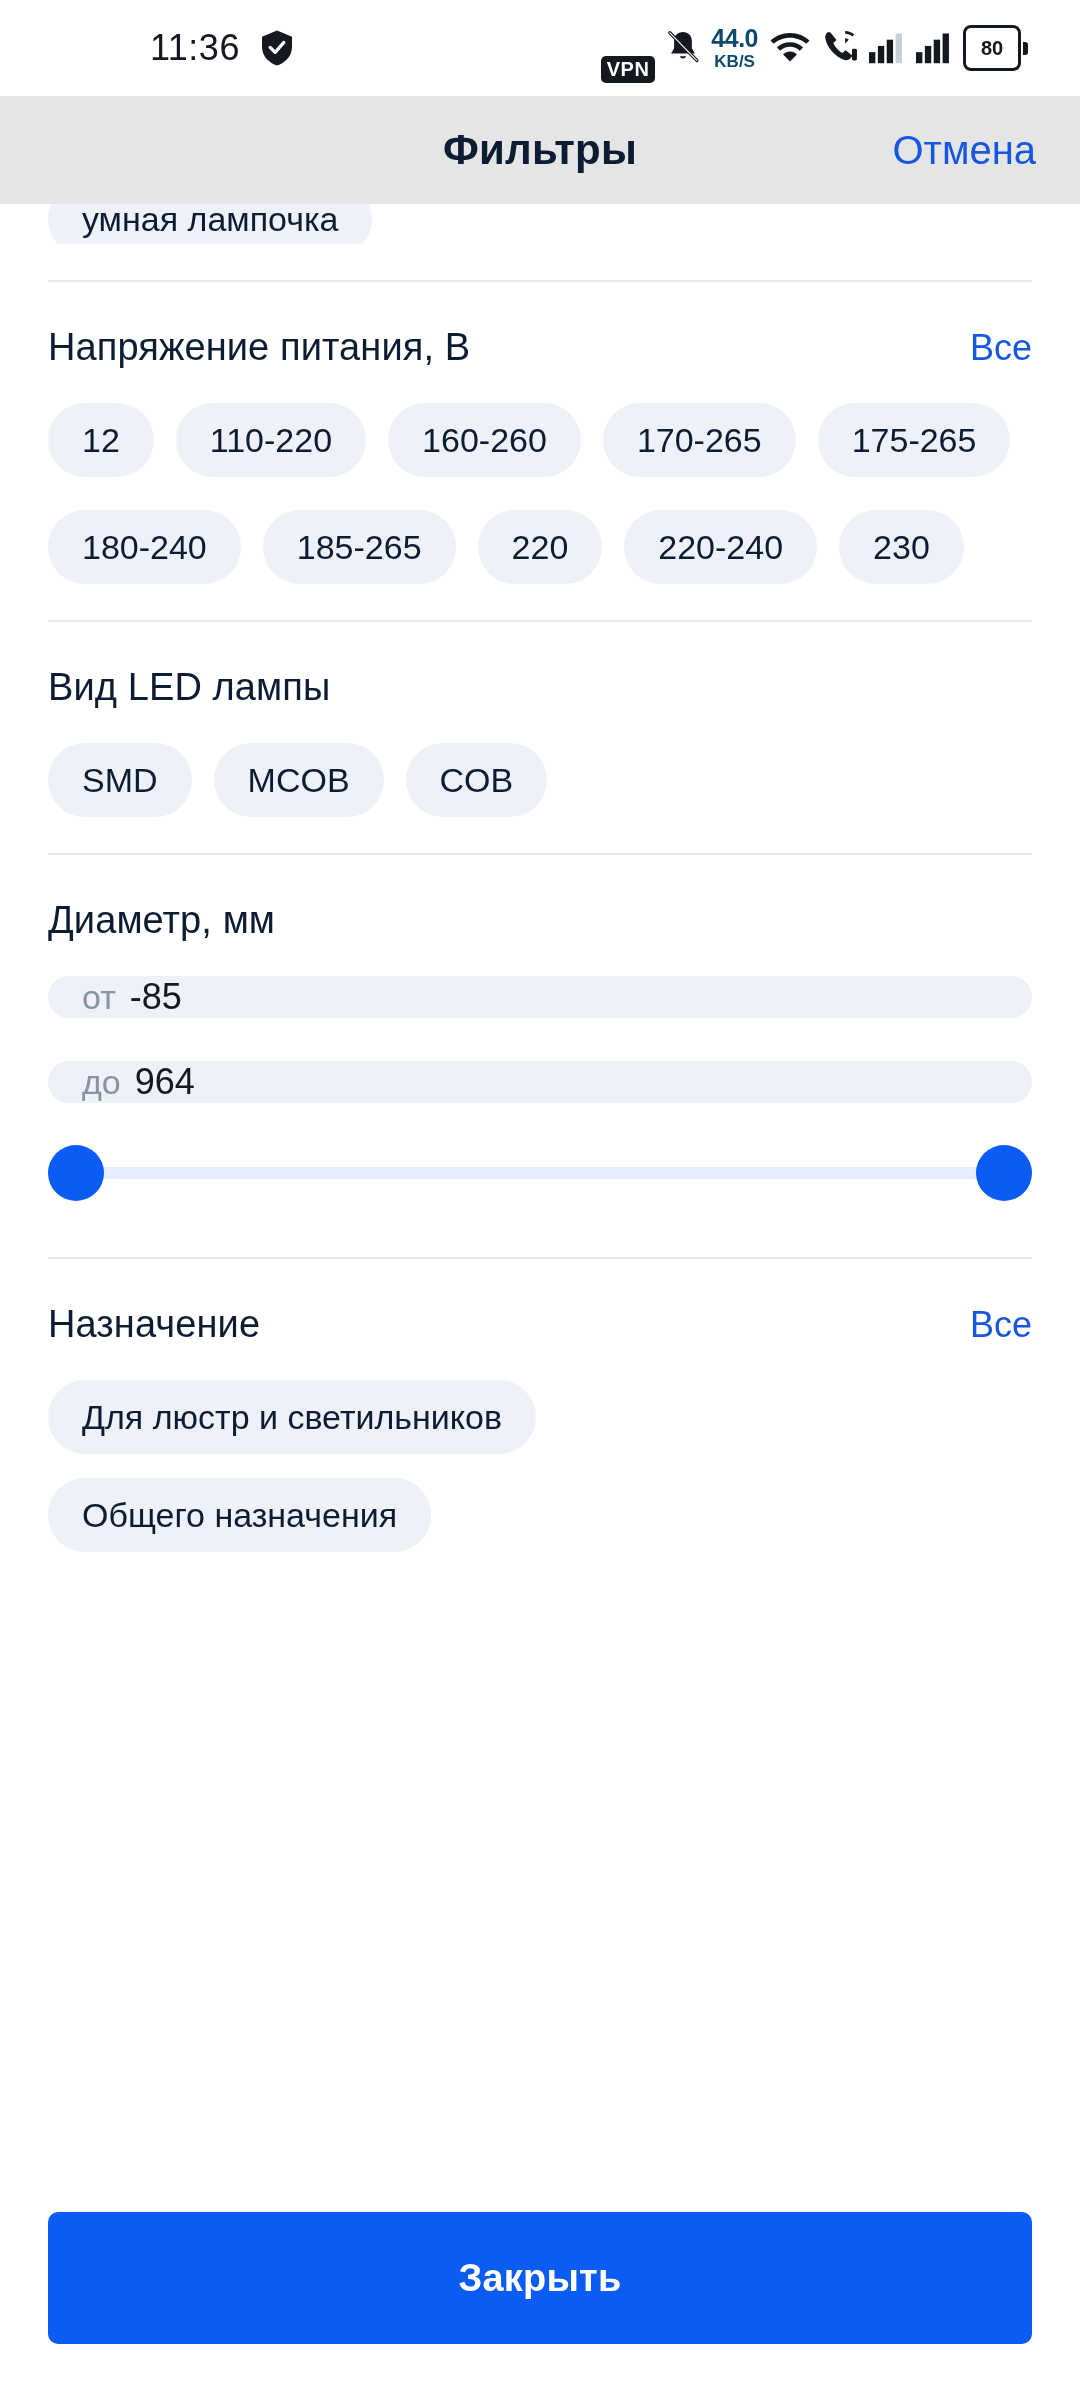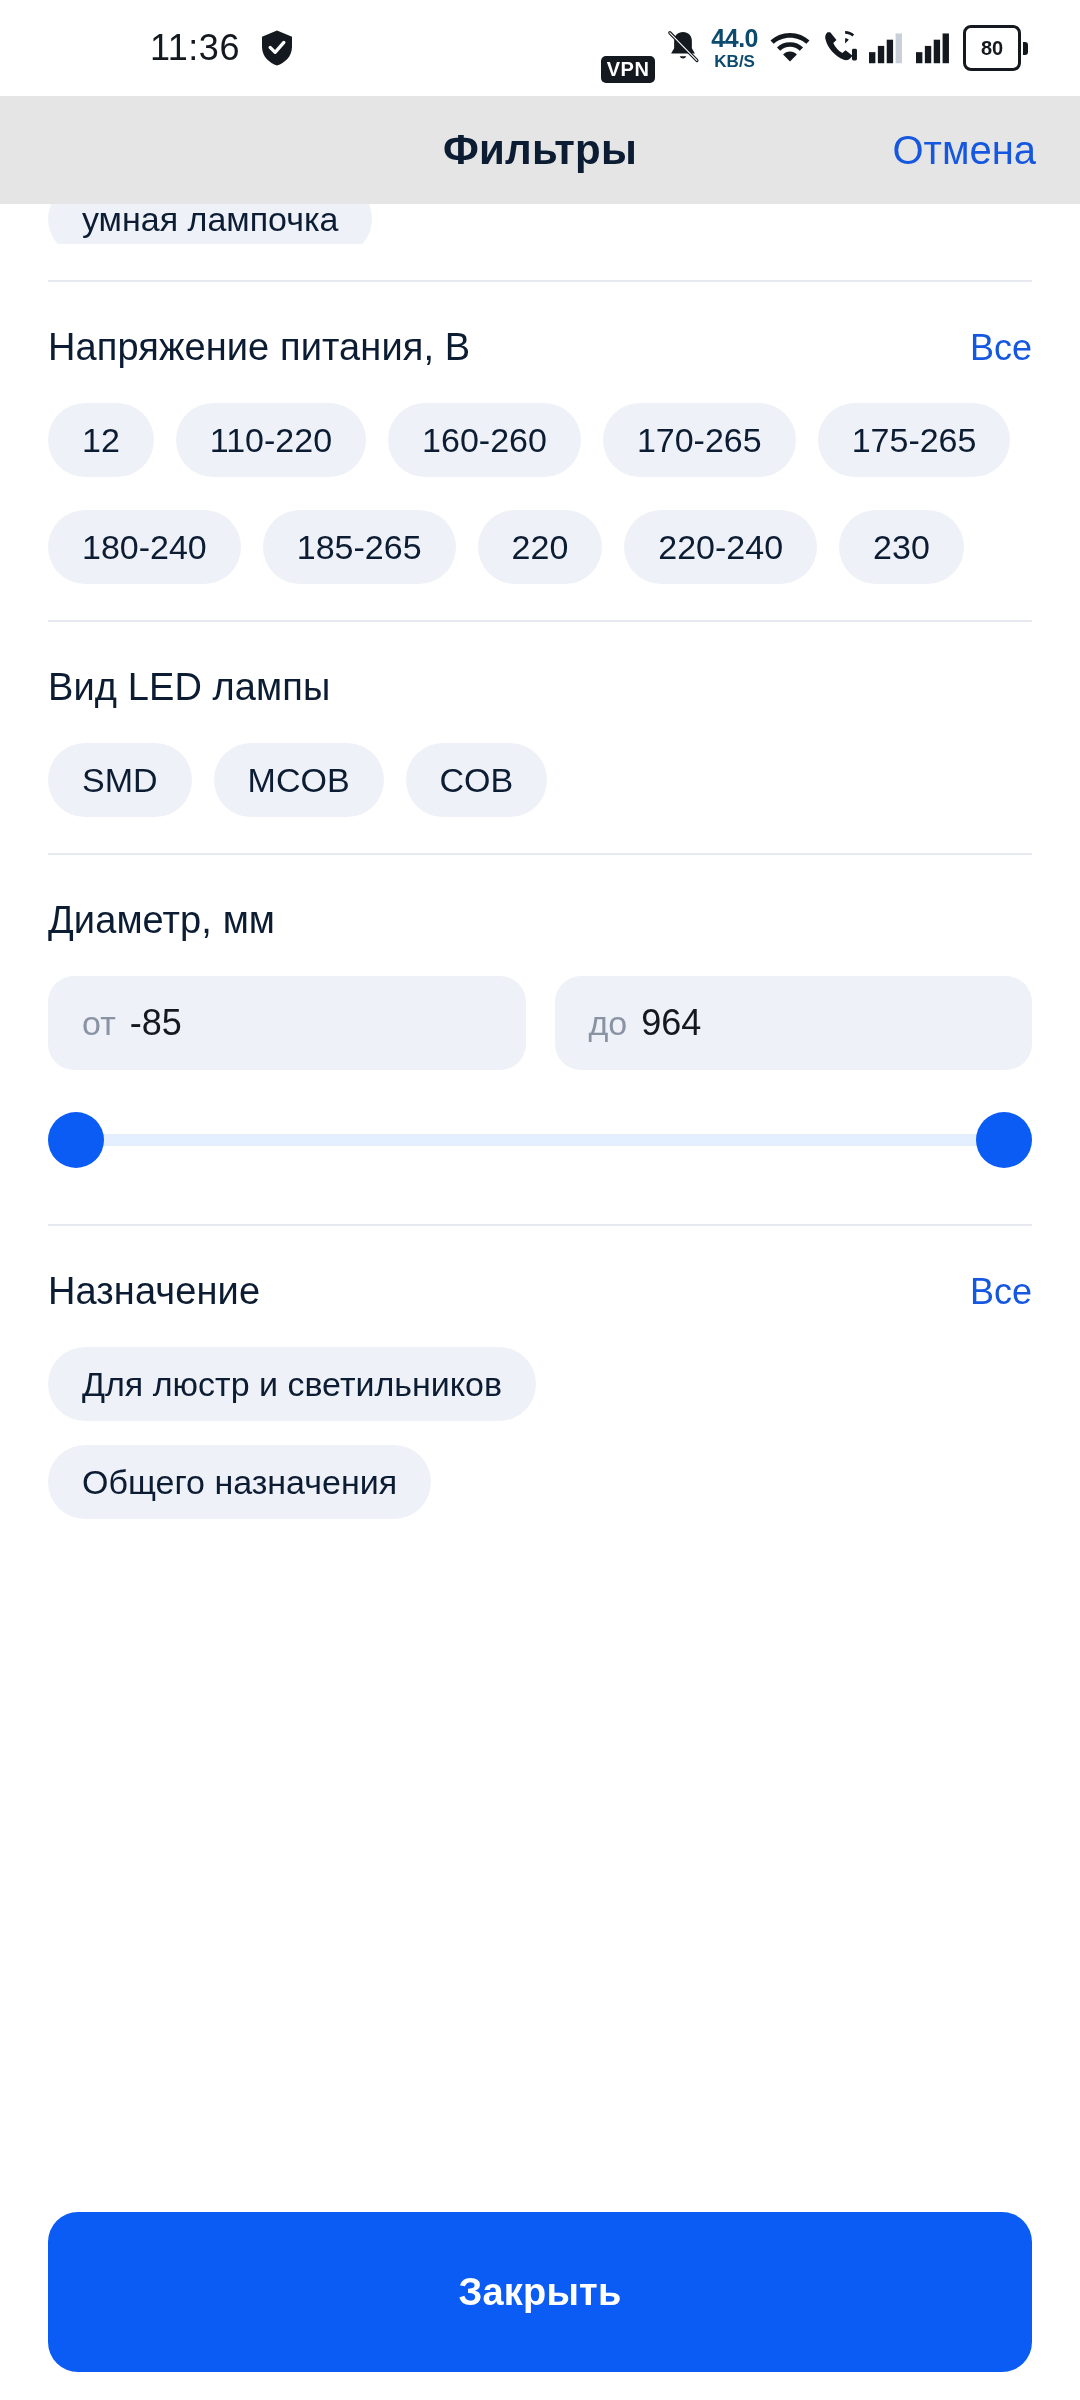--- a/index.html
+++ b/index.html
@@ -175,22 +175,23 @@
     padding-left: 0;
   }
   .top-clip .chip {
     height: 74px;
     margin-bottom: -12px;
   }
 
   
   .range-row {
     display: flex;
-    gap: 29px;
+    gap: 43px;
     margin-top: 15px;
+    flex-direction: column;
   }
   .range-field {
     flex: 1 1 0;
     background: #eef1f7;
     border-radius: 26px;
     height: 94px;
     display: flex;
     align-items: center;
     padding: 0 34px;
     gap: 14px;
@@ -241,23 +242,23 @@
 
   
   .footer {
     flex: 0 0 244px;
     height: 244px;
     background: #ffffff;
     padding: 56px 48px 0 48px;
   }
   .cta {
     width: 100%;
-    height: 160px;
+    height: 132px;
     background: #0b5cf5;
-    border-radius: 30px;
+    border-radius: 10px;
     color: #ffffff;
     font-size: 38px;
     font-weight: 700;
     display: flex;
     align-items: center;
     justify-content: center;
     border: none;
     letter-spacing: 0.2px;
   }
 </style>

